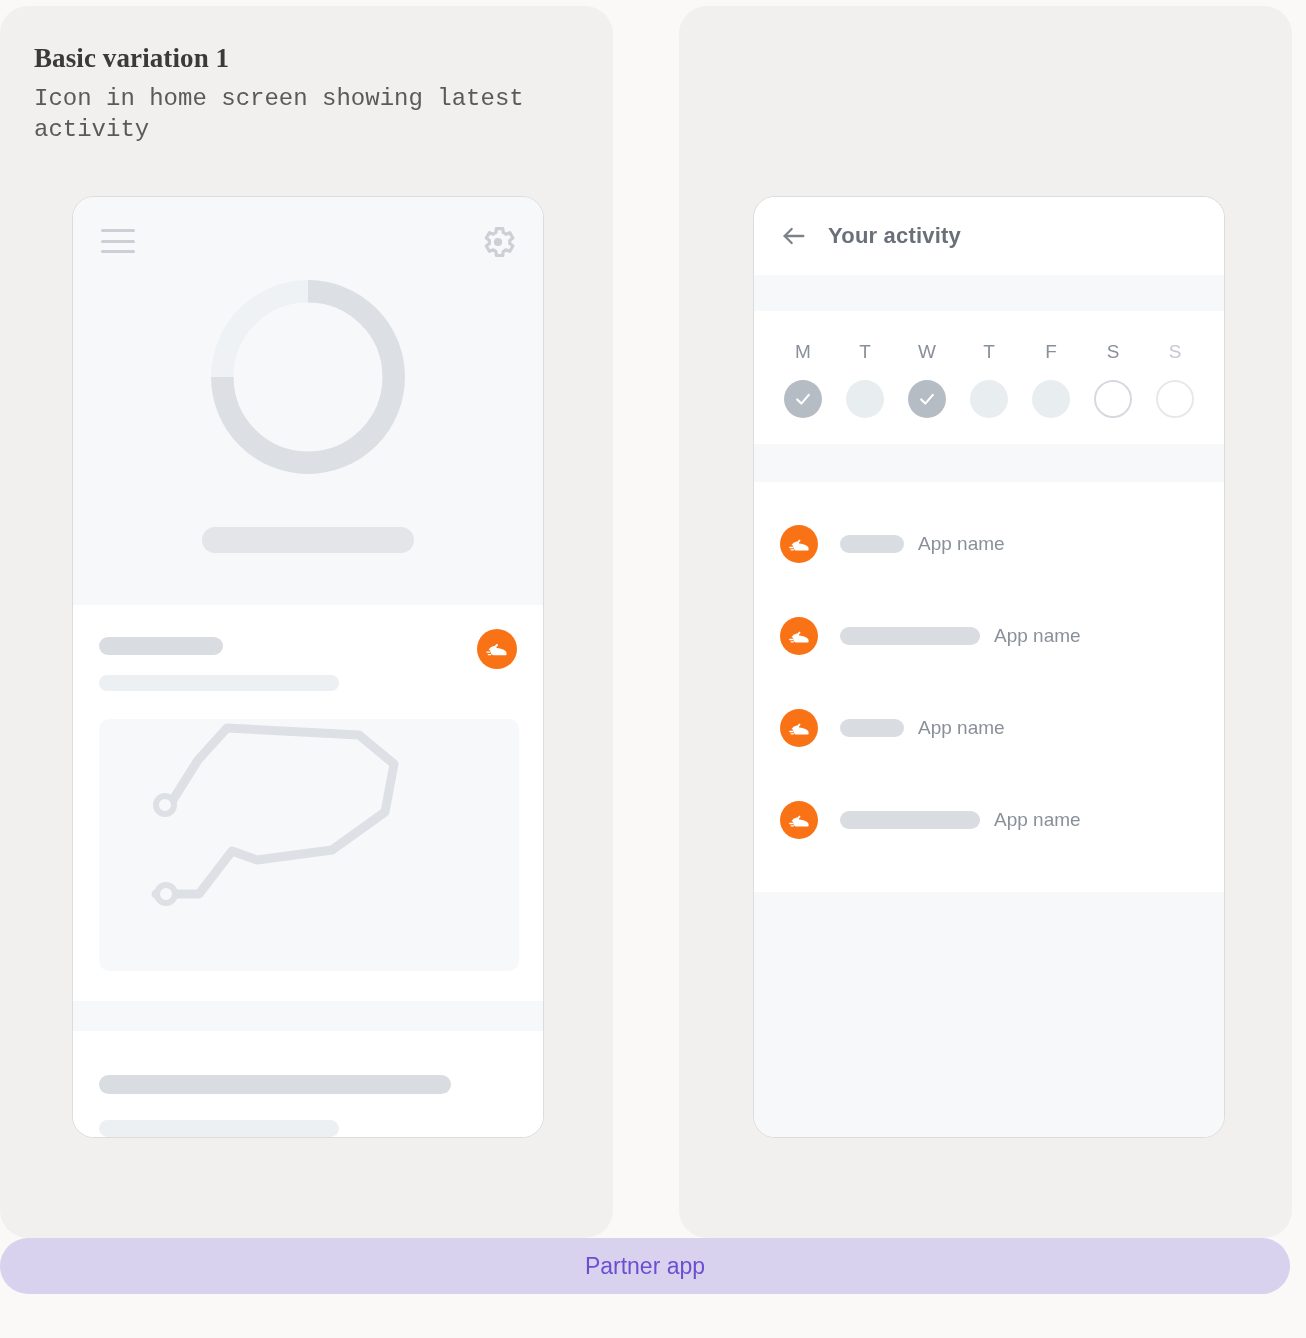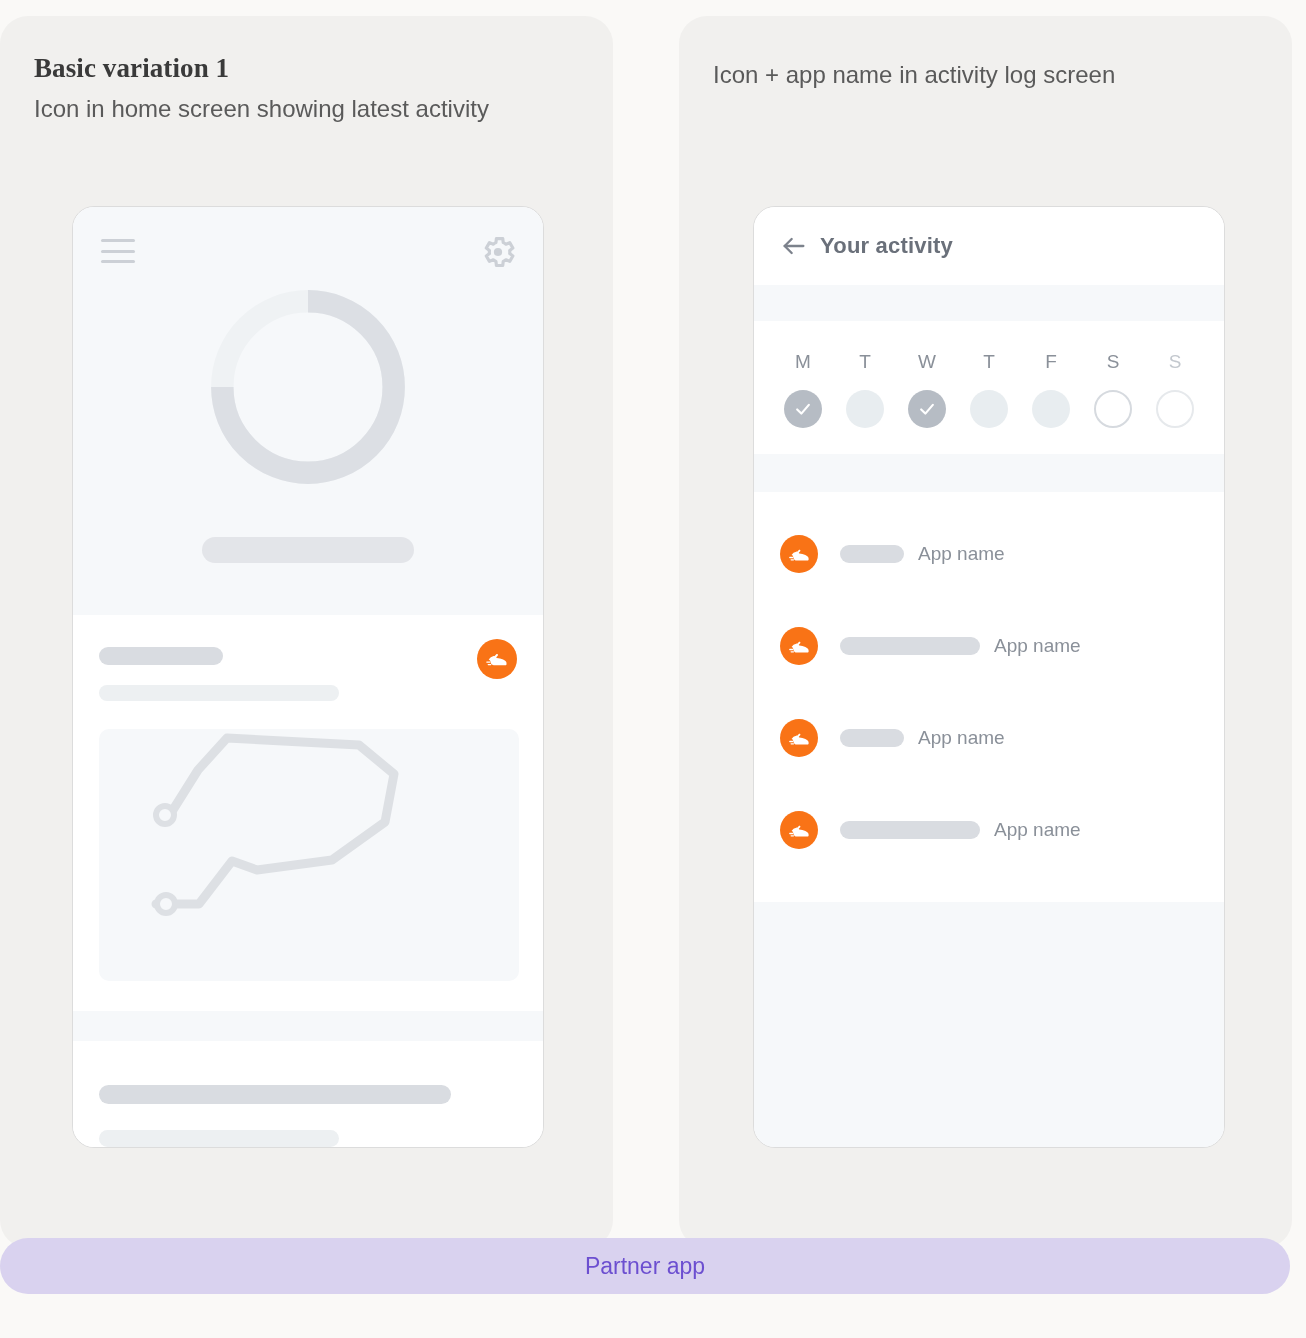--- a/index.html
+++ b/index.html
@@ -9,21 +9,21 @@
     height: 1338px;
     background: #FAF9F7;
     font-family: "Liberation Sans", sans-serif;
     overflow: hidden;
     position: relative;
   }
 
   
   .panels {
     position: absolute;
-    top: 16px; left: 0;
+    top: 6px; left: 0;
     width: 1032px;
     height: 1232px;
     display: flex;
     gap: 66px;
   }
   .panel {
     background: #F1F0EE;
     border-radius: 28px;
     width: 613px;
     height: 1232px;
@@ -33,21 +33,21 @@
   .panel-head { padding: 36px 0 0 34px; }
   .panel-title {
     font-family: "Liberation Serif", serif;
     font-weight: bold;
     font-size: 27px;
     color: #3A3A3A;
     letter-spacing: .1px;
     line-height: 1.25;
   }
   .panel-sub {
-    font-family: Liberation Sans, sans-serif;
+    font-family: Liberation Mono, monospace;
     font-size: 24px;
     color: #5A5A5A;
     margin-top: 7px;
     line-height: 1.3;
   }
 
   
   .phone {
     position: absolute;
     background: #FFFFFF;
@@ -114,21 +114,21 @@
   .p1-band { background: #F6F8FA; height: 30px; margin-top: 30px; }
 
   .p1-bottom { background: #FFFFFF; padding: 44px 26px 0 26px; }
   .p1-bar-3 { width: 352px; height: 19px; }
   .p1-bar-4 { width: 240px; height: 17px; margin-top: 26px; }
 
   
   .p2-header {
     background: #FFFFFF; height: 78px;
     display: flex; align-items: center;
-    padding-left: 26px; gap: 12px;
+    padding-left: 26px; gap: 20px;
   }
   .back-arrow { width: 28px; height: 28px; flex: none; }
   .p2-title {
     font-size: 22px; font-weight: bold; color: #6A707A;
     letter-spacing: .2px;
   }
   .p2-divider { background: #F6F8FA; height: 36px; }
   .p2-divider-2 { background: #F6F8FA; height: 38px; }
 
   .week {
@@ -243,21 +243,20 @@
 
       <div class="p1-bottom">
         <div class="bar bar-dark p1-bar-3"></div>
         <div class="bar bar-light p1-bar-4"></div>
       </div>
     </div>
   </div>
 
   <div class="panel">
     <div class="panel-head">
-      <div class="panel-sub">Icon + app name in activity log screen</div>
     </div>
 
     <div class="phone phone2" style="display:flex;flex-direction:column;">
 
       <div class="p2-header">
         <span class="back-arrow">
           <svg viewBox="0 0 24 24" fill="none" stroke="#7C828C" stroke-width="2" stroke-linecap="round" stroke-linejoin="round">
             <path d="M20 12H4"></path>
               <path d="M10 6l-6 6 6 6"></path>
           </svg>

